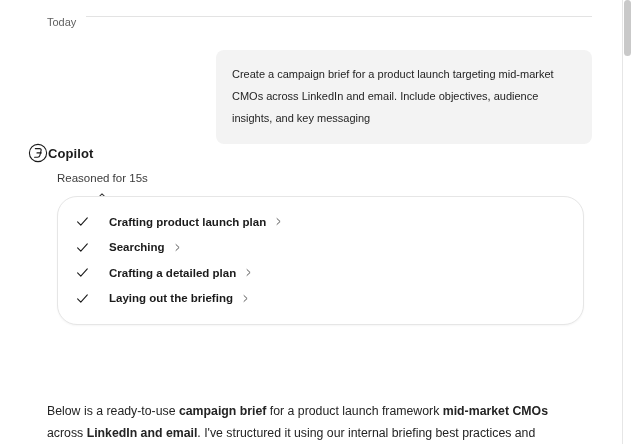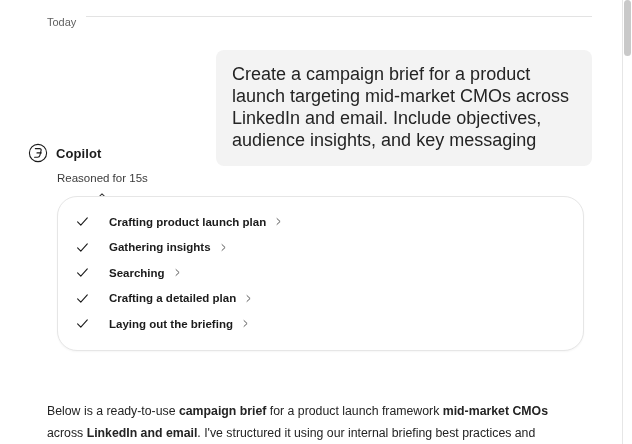--- a/index.html
+++ b/index.html
@@ -73,33 +73,32 @@
   
   .user-bubble {
     position: absolute;
     top: 50px;
     left: 216px;
     width: 376px;
     box-sizing: border-box;
     background: #f3f3f3;
     border-radius: 8px;
     padding: 13px 16px 15px 16px;
-    font-size: 18px;
+    font-size: 11px;
     line-height: 22px;
     color: #242424;
   }
 
   
   .copilot-header {
     position: absolute;
     top: 143px;
     left: 28px;
     display: flex;
     align-items: center;
-    gap: 8px;
   }
   .copilot-logo {
     width: 20px;
     height: 20px;
     display: block;
   }
   .copilot-name {
     font-size: 13px;
     font-weight: bold;
     color: #1b1b1b;
@@ -225,33 +224,20 @@
           </svg>
         </span>
         <span class="step-label">Crafting product launch plan</span>
         <span>
           <svg class="chev-right" viewBox="0 0 9 9" fill="none" xmlns="http://www.w3.org/2000/svg">
             <path d="M3 1.6 L6.1 4.5 L3 7.4" stroke="#5a5a5a" stroke-width="1" stroke-linecap="round" stroke-linejoin="round"></path>
           </svg>
         </span>
       </div>
 
-      <div class="step-row">
-        <span>
-          <svg class="check-icon" viewBox="0 0 13 13" fill="none" xmlns="http://www.w3.org/2000/svg">
-            <path d="M1.6 6.9 L4.8 10.1 L11.3 2.9" stroke="#1b1b1b" stroke-width="1.1" stroke-linecap="round" stroke-linejoin="round"></path>
-          </svg>
-        </span>
-        <span class="step-label">Gathering insights</span>
-        <span>
-          <svg class="chev-right" viewBox="0 0 9 9" fill="none" xmlns="http://www.w3.org/2000/svg">
-            <path d="M3 1.6 L6.1 4.5 L3 7.4" stroke="#5a5a5a" stroke-width="1" stroke-linecap="round" stroke-linejoin="round"></path>
-          </svg>
-        </span>
-      </div>
 
       <div class="step-row">
         <span>
           <svg class="check-icon" viewBox="0 0 13 13" fill="none" xmlns="http://www.w3.org/2000/svg">
             <path d="M1.6 6.9 L4.8 10.1 L11.3 2.9" stroke="#1b1b1b" stroke-width="1.1" stroke-linecap="round" stroke-linejoin="round"></path>
           </svg>
         </span>
         <span class="step-label">Searching</span>
         <span>
           <svg class="chev-right" viewBox="0 0 9 9" fill="none" xmlns="http://www.w3.org/2000/svg">

